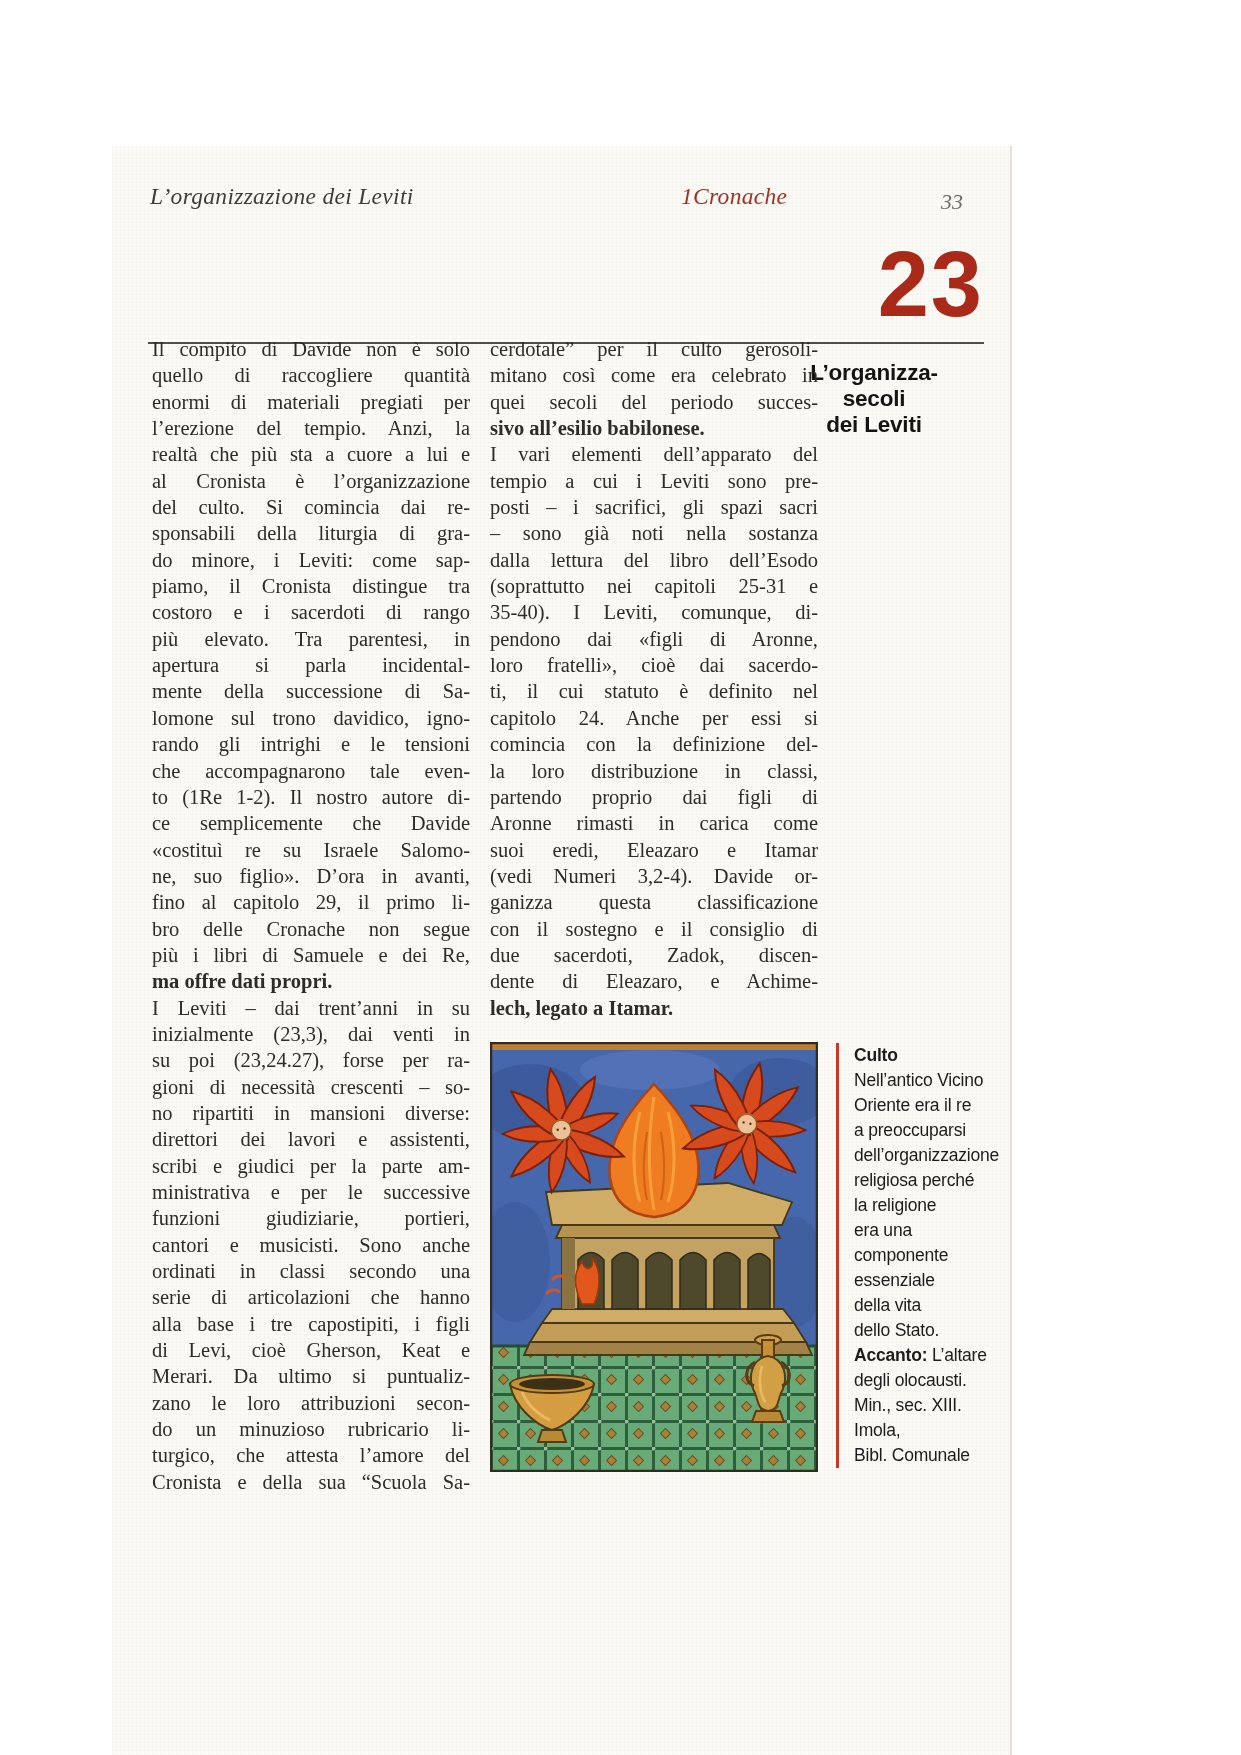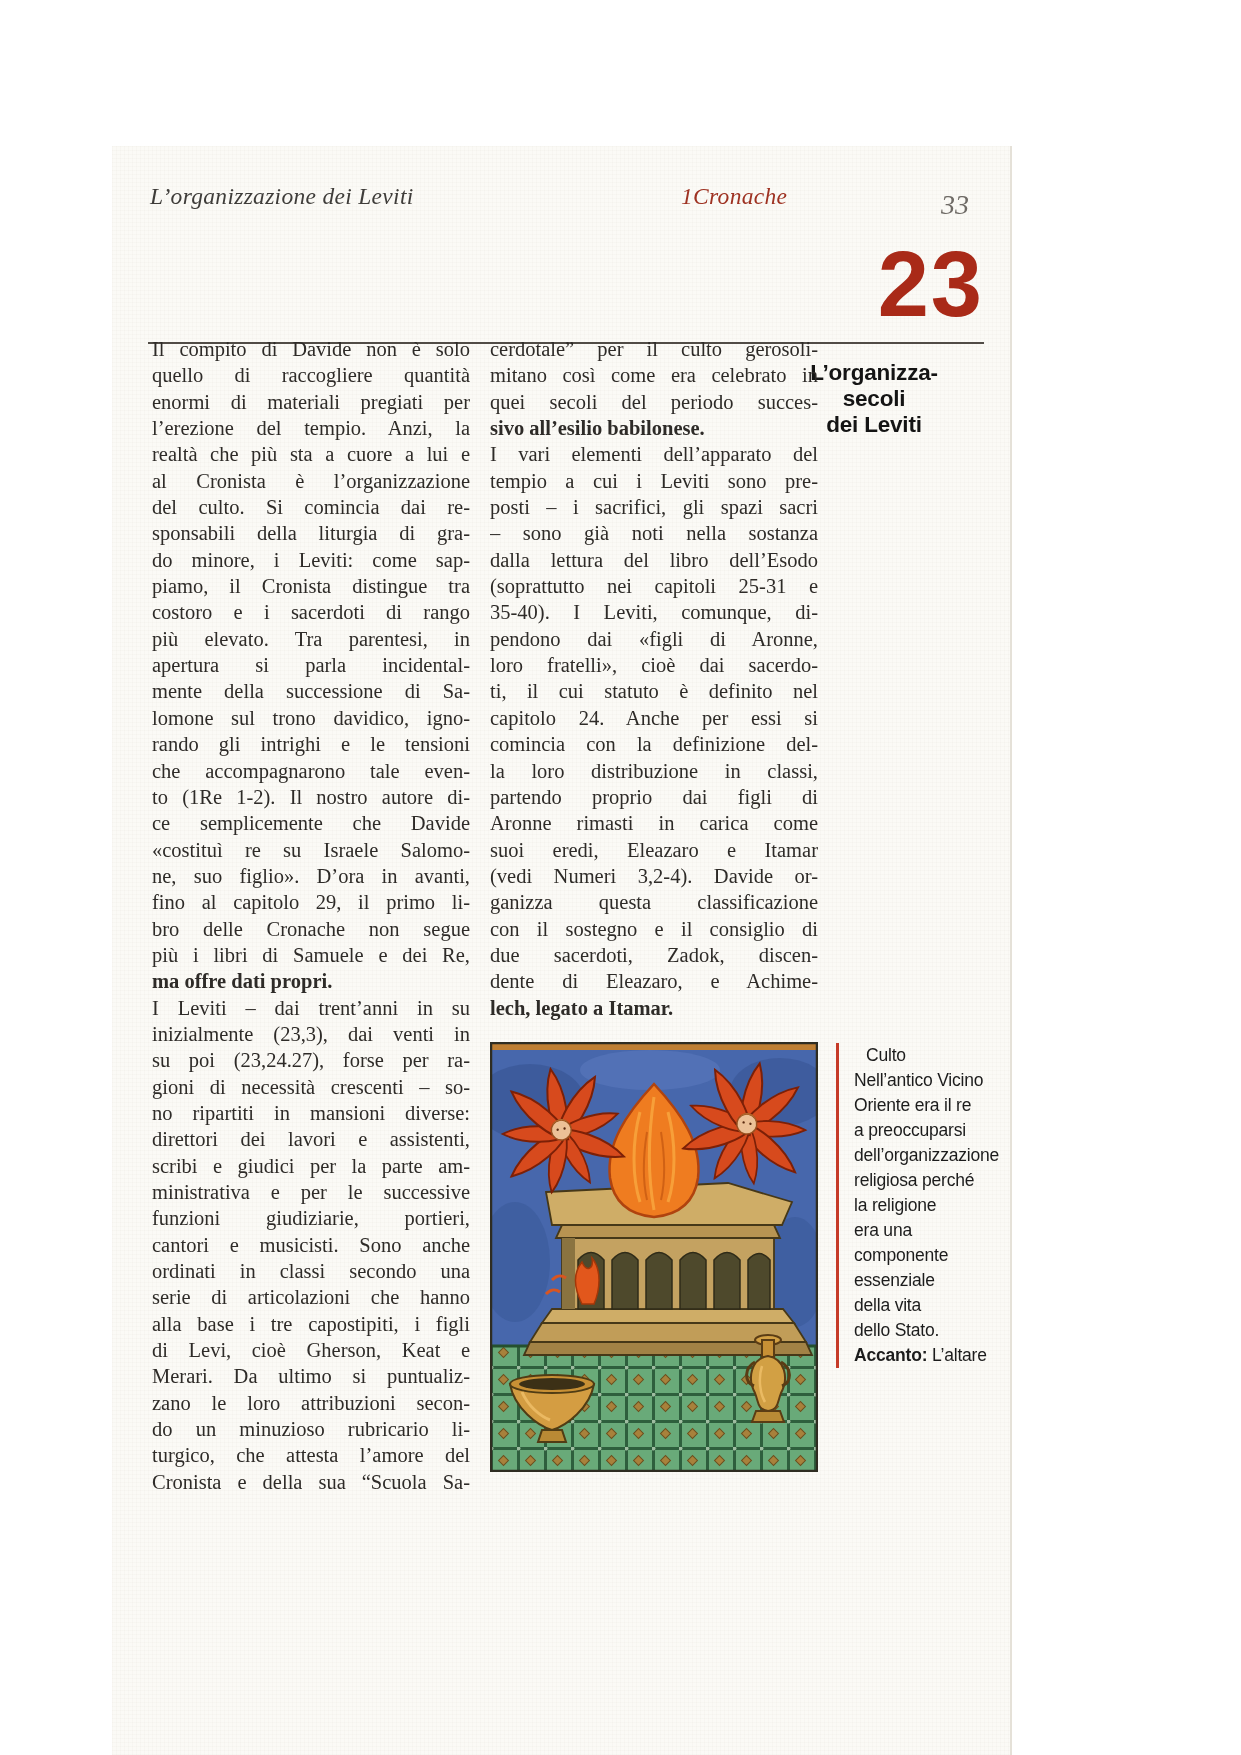--- a/index.html
+++ b/index.html
@@ -18,21 +18,21 @@
   }
   .running-left{
     position:absolute;left:150px;top:183px;font-style:italic;font-size:23.5px;
     color:#3f3d3a;letter-spacing:.3px;
   }
   .running-book{
     position:absolute;left:681px;top:183px;font-style:italic;font-size:23.5px;
     color:#9e3222;letter-spacing:.3px;
   }
   .running-page{
-    position:absolute;left:941px;top:189px;font-style:italic;font-size:28px;color:#6f6b66;text-align:right;
+    position:absolute;left:941px;top:189px;font-style:italic;font-size:22px;color:#6f6b66;text-align:right;
   }
   .chapter-num{
     position:absolute;right:257px;top:238px;font-family:Liberation Sans, sans-serif;
     font-weight:700;font-size:92px;line-height:92px;color:#a92a18;letter-spacing:2px;margin-left:26px;
   }
   .head-rule{
     position:absolute;left:148px;top:342px;width:836px;height:2px;background:#514c46;
   }
   .side-title{
     position:absolute;right:257px;top:360px;width:220px;text-align:center;
@@ -51,21 +51,21 @@
   .bline.nj{text-align-last:left;font-weight:bold;}
   figure.illustration{
     position:absolute;left:490px;top:1042px;width:328px;height:430px;margin:0;padding:0;
   }
   .caption{
     position:absolute;left:836px;top:1043px;width:190px;
     border-left:3px solid #c63b28;padding-left:15px;
     font-family:"Liberation Sans","DejaVu Sans",sans-serif;
     font-size:17.5px;line-height:25px;color:#1c1c1c;letter-spacing:-.2px;
   }
-  .caption .cap-title{font-weight:normal;margin-left:12px;}
+  .caption .cap-title{font-weight:bold;}
   .caption .cap-line{height:25px;overflow:hidden;}
   .caption b{font-weight:bold;}
 </style>
 </head>
 <body>
 
 <div class="sheet"></div>
 
 <div class="running-left">L’organizzazione dei Leviti</div>
 <div class="running-book">1Cronache</div>
@@ -259,13 +259,19 @@
       <div class="cap-line">dell’organizzazione</div>
       <div class="cap-line">religiosa perché</div>
       <div class="cap-line">la religione</div>
       <div class="cap-line">era una</div>
       <div class="cap-line">componente</div>
       <div class="cap-line">essenziale</div>
       <div class="cap-line">della vita</div>
       <div class="cap-line">dello Stato.</div>
     </div>
   <div class="cap-line"><b>Accanto:</b> <span>L’altare</span></div>
+  <div>
+      <div class="cap-line">degli olocausti.</div>
+      <div class="cap-line">Min., sec. XIII.</div>
+      <div class="cap-line">Imola,</div>
+      <div class="cap-line">Bibl. Comunale</div>
+    </div>
 </aside>
 
 </body></html>

